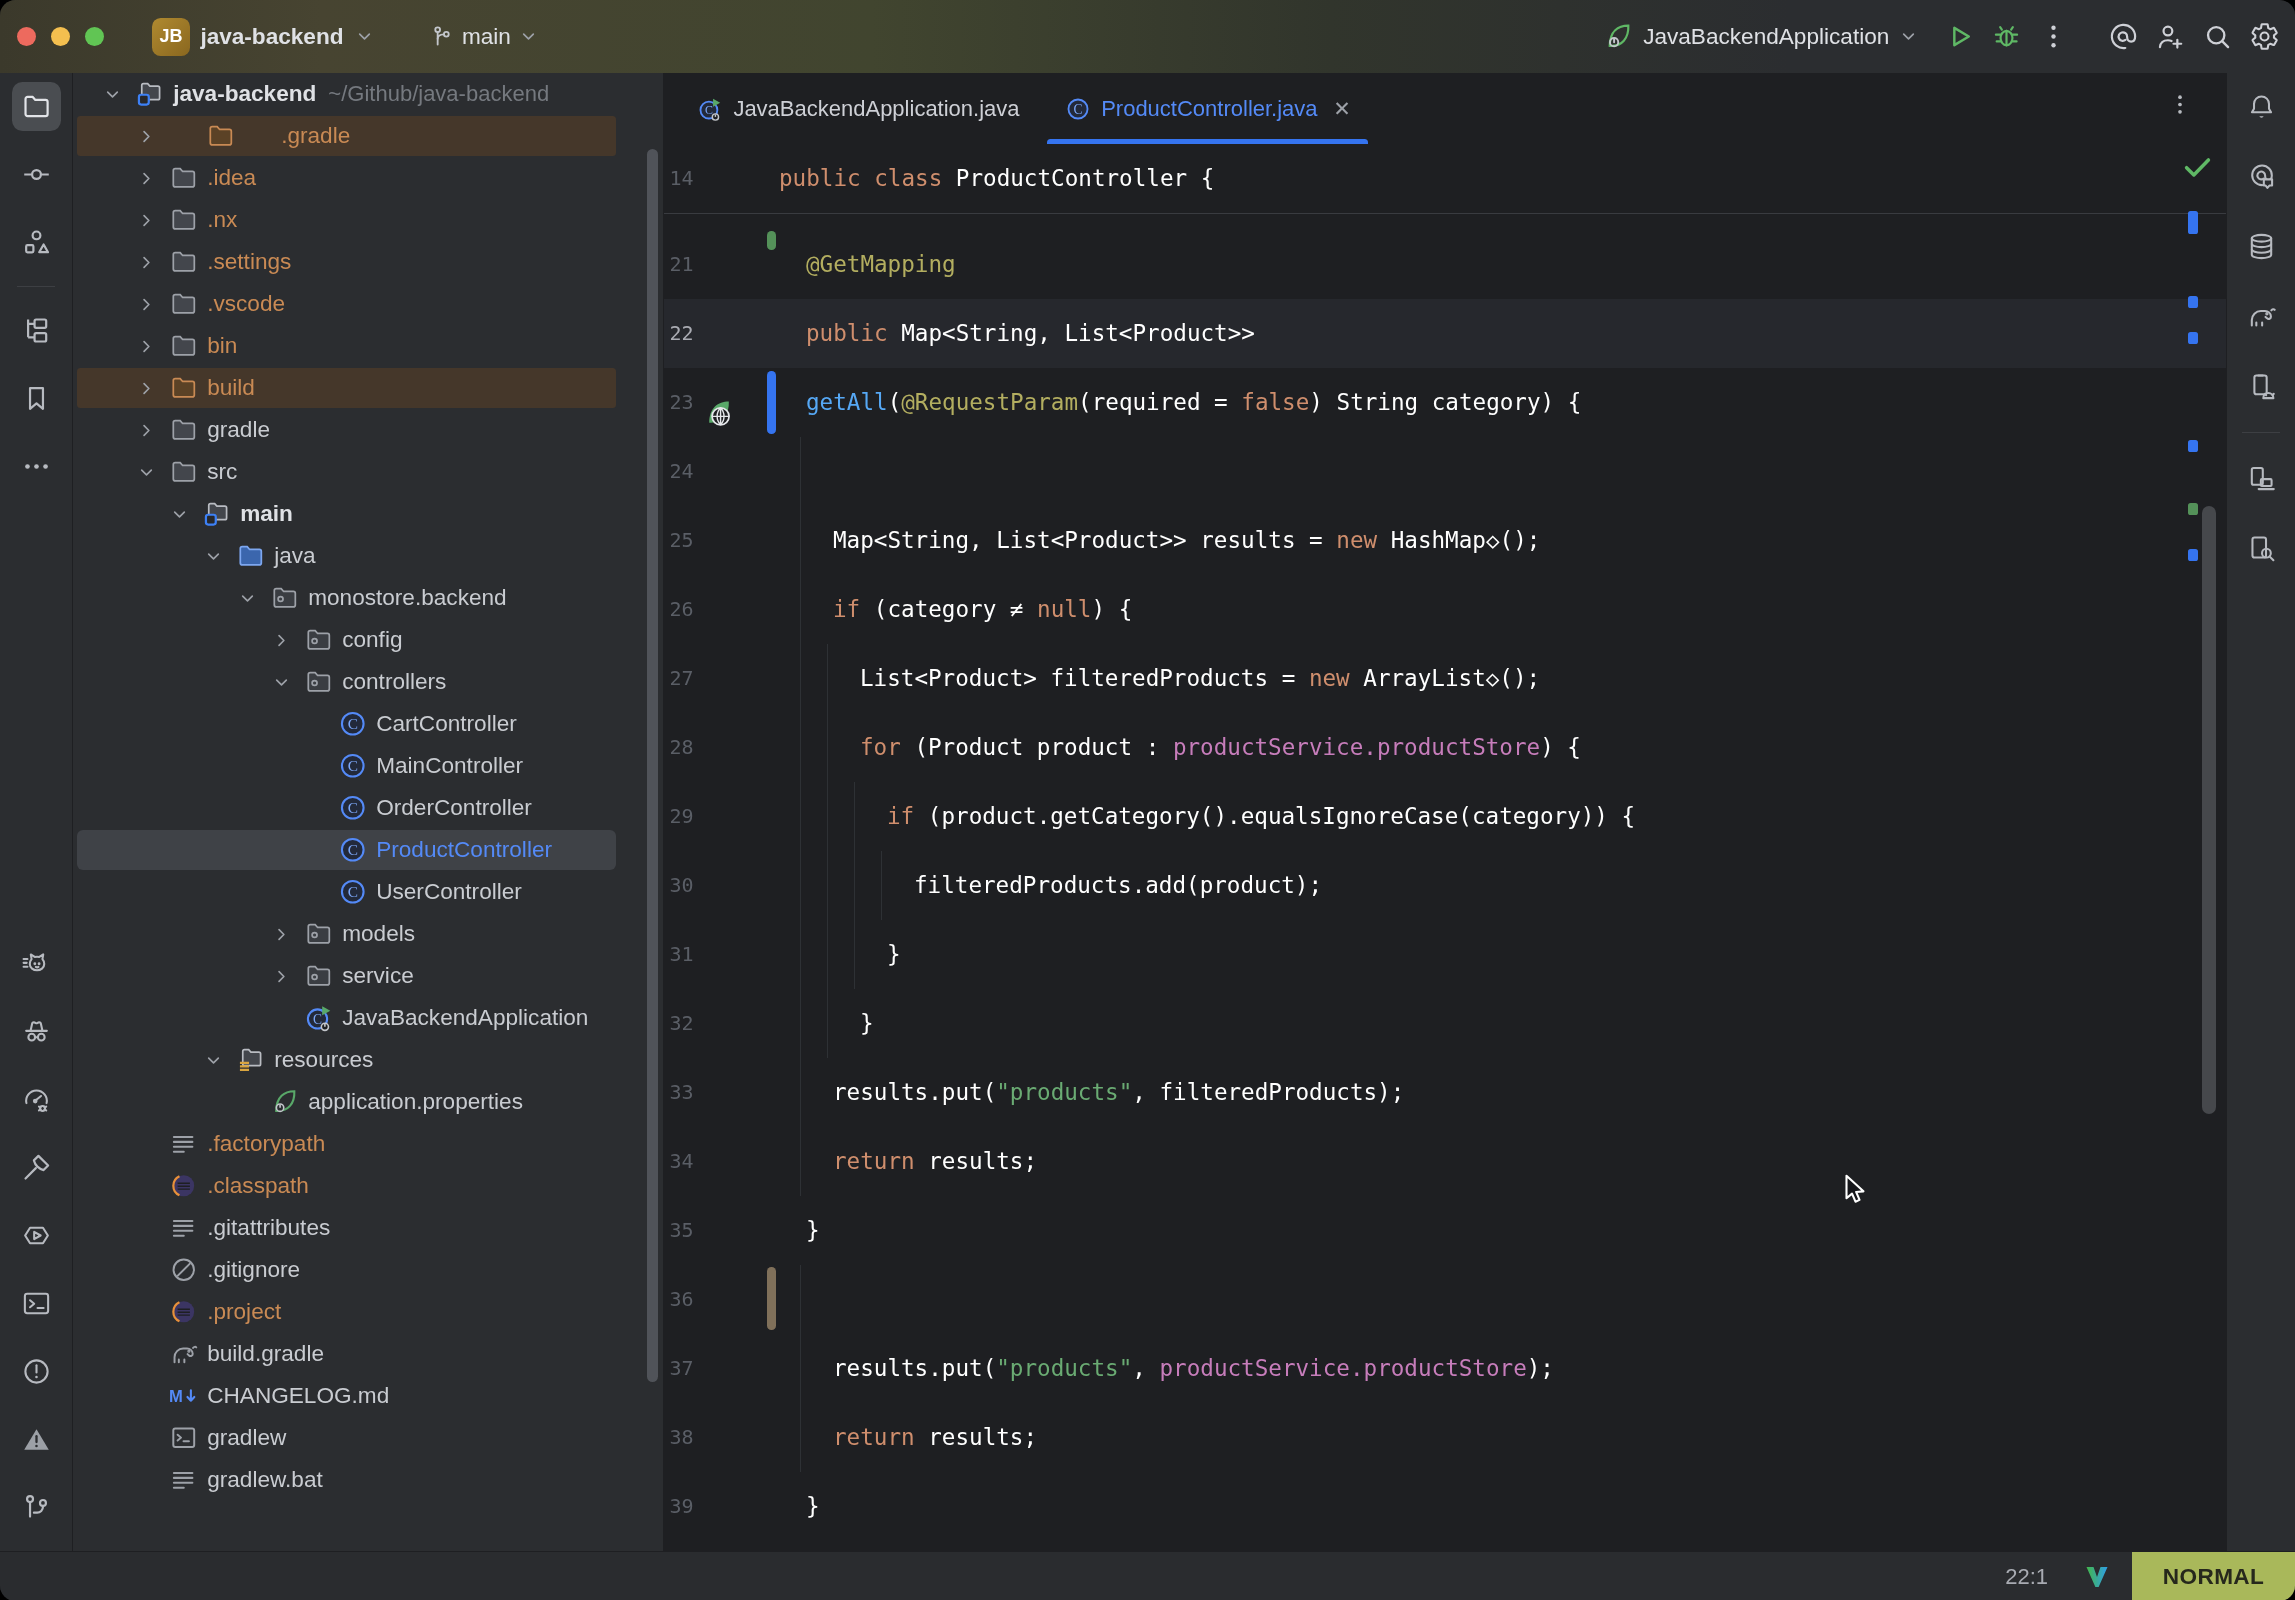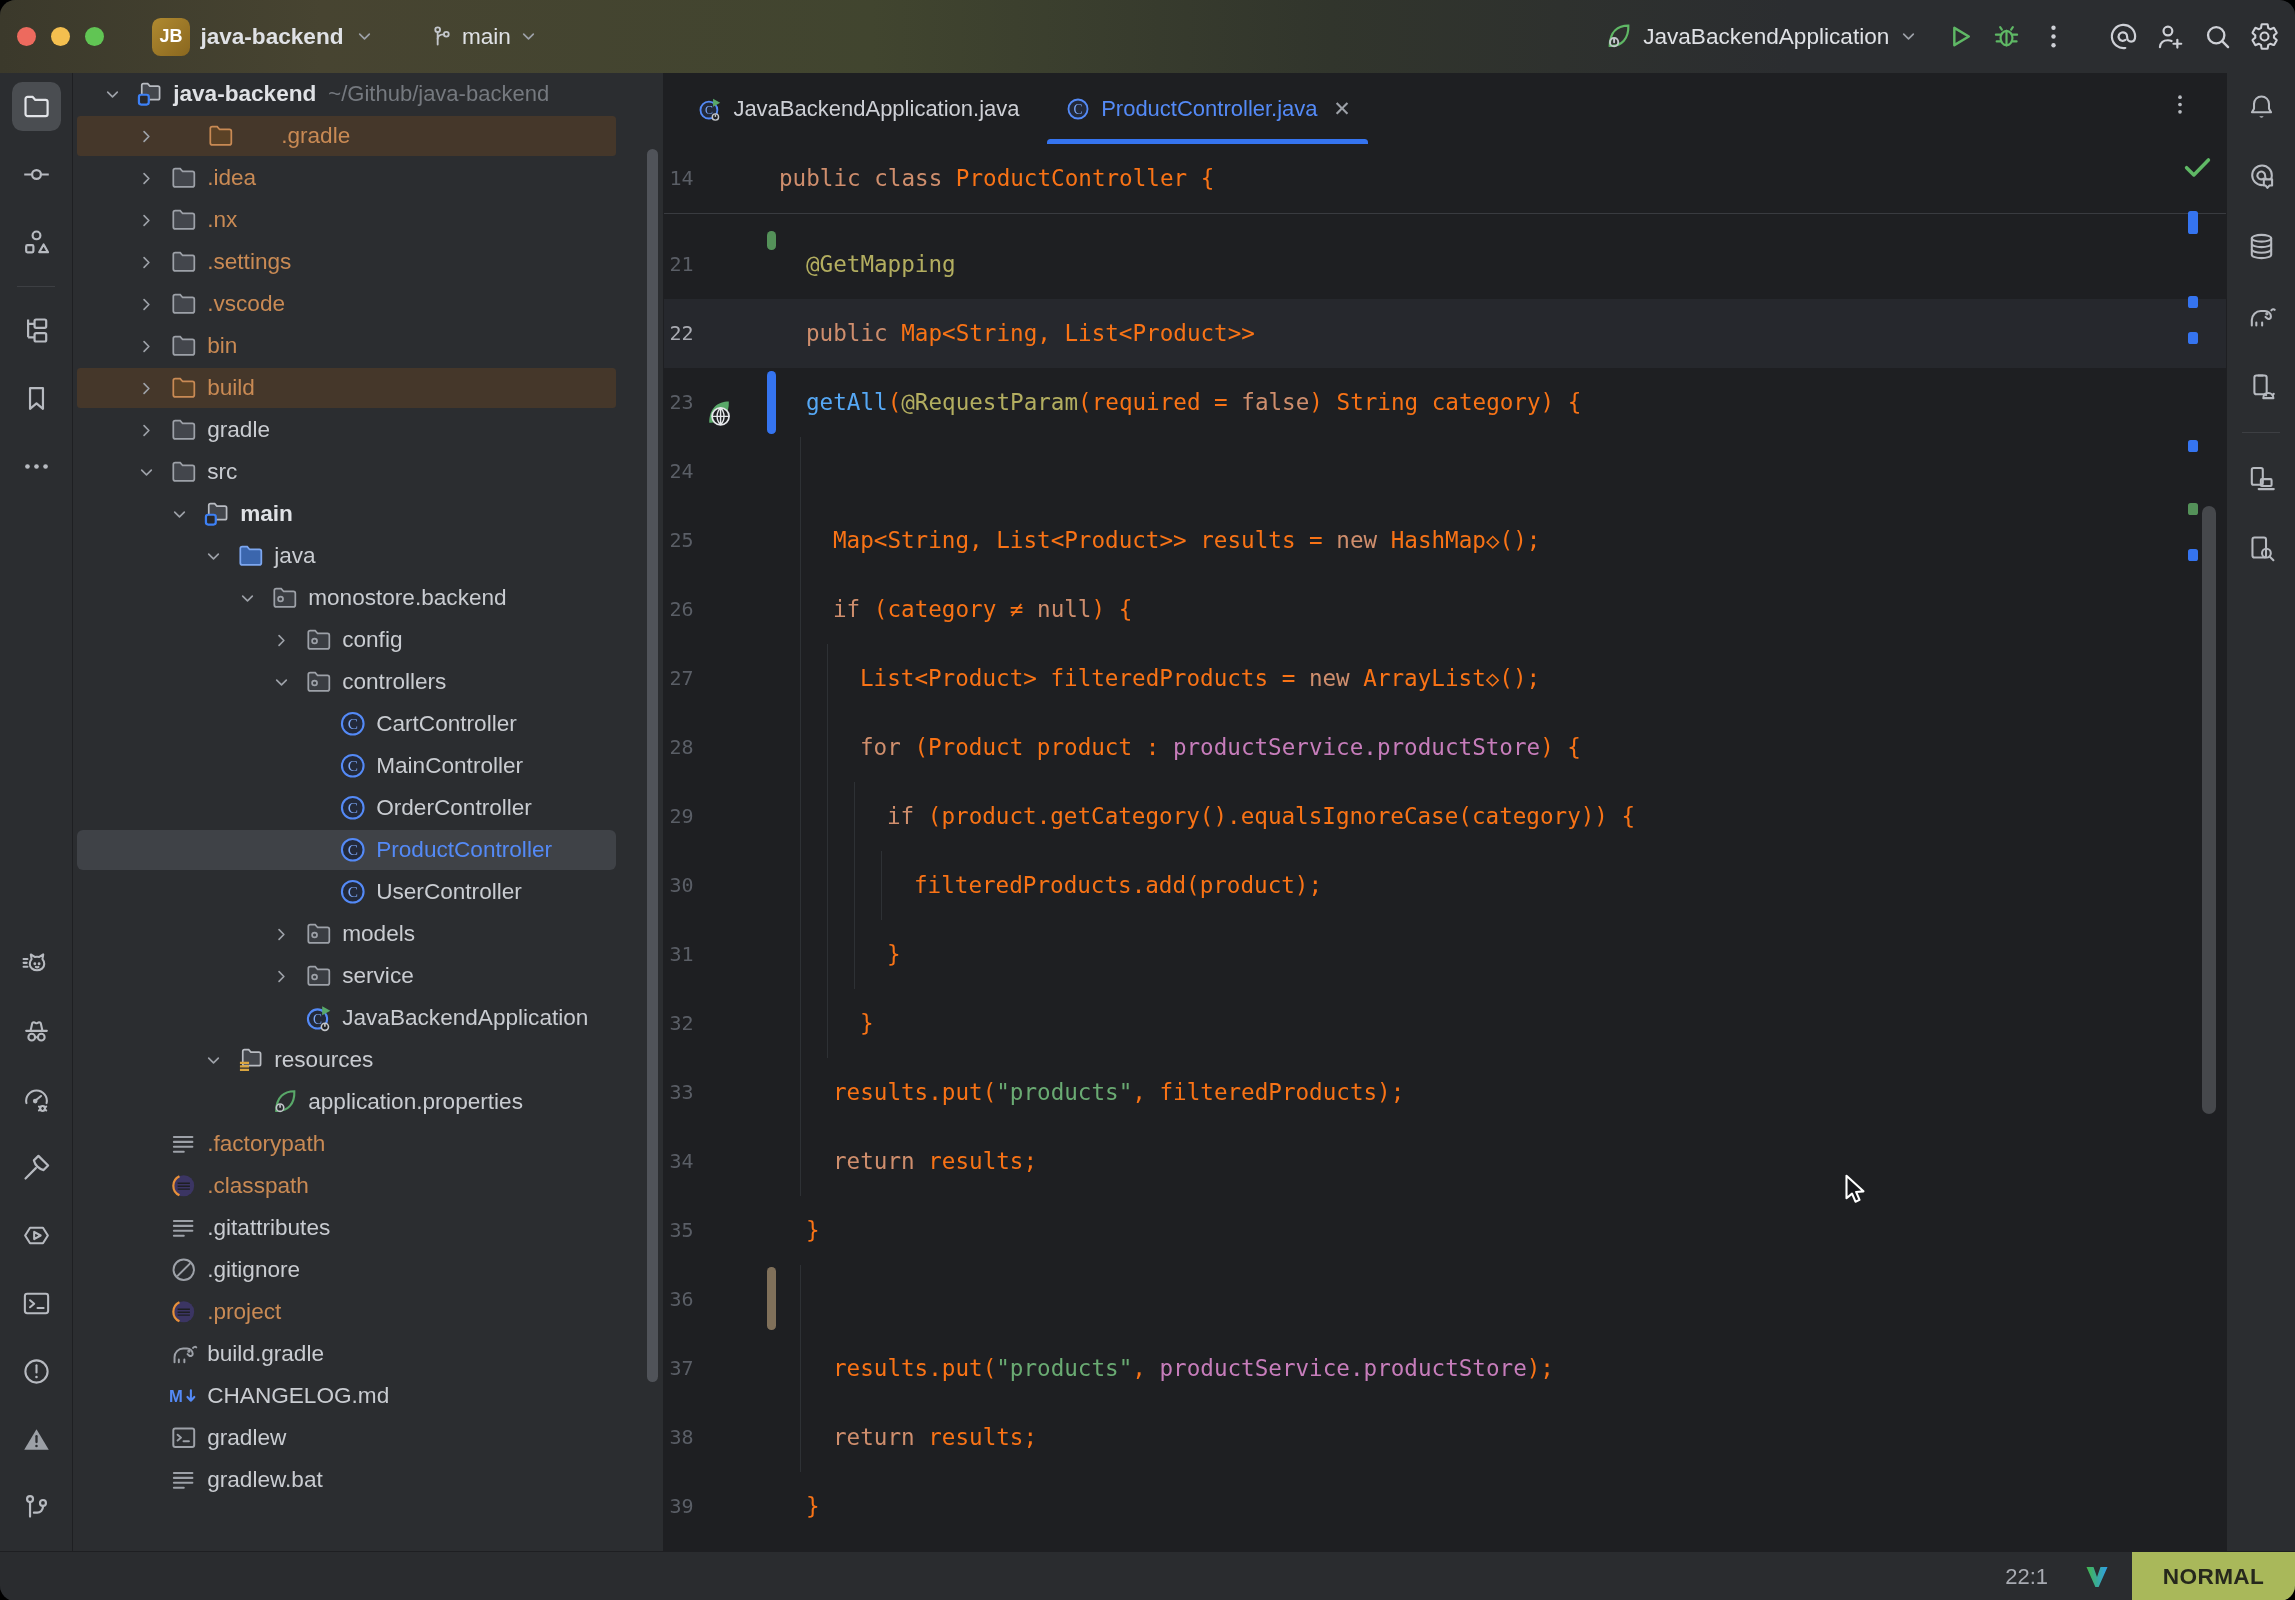--- a/index.html
+++ b/index.html
@@ -77,21 +77,21 @@
   .ln{position:absolute;left:0;top:0;width:29.5px;text-align:right;color:#5a5e66;font-size:20px;}
   .crow.current .ln{color:#a9abb2;}
   .gicon{position:absolute;left:39px;top:19px;width:31px;height:31px;}
   .gicon svg{width:100%;height:100%;}
   .vcs{position:absolute;left:103px;width:8.7px;border-radius:4.3px;}
   .vcs.added-top{top:1.7px;height:19px;background:#549159;}
   .vcs.modified{top:3.5px;height:63px;background:#3574f0;}
   .vcs.changed-brown{top:2.6px;height:63px;background:#80705a;}
   .ctext{position:absolute;left:115px;top:0;}
   .guide{position:absolute;top:0;bottom:0;width:0.9px;background:#2e3135;}
-  .c-kw{color:#cf8e6d}.c-pl{color:#f97316}.c-ann{color:#b3ae60}.c-meth{color:#56a8f5}
+  .c-kw{color:#cf8e6d}.c-pl{color:#ffffff}.c-ann{color:#b3ae60}.c-meth{color:#56a8f5}
   .c-fld{color:#c77dbb}.c-str{color:#6aab73}
   .codespacer{height:15.6px;}
   .inspect-check{position:absolute;left:1516px;top:5.2px;width:35px;height:35px;}
   .stripe-tick{position:absolute;left:1524px;width:10.4px;border-radius:2.6px;}
   .ed-scroll{position:absolute;left:1538px;top:362px;width:14px;height:608px;border-radius:7px;background:#46484c;}
 
   .rightstrip{width:69px;background:#2b2d30;border-left:0.9px solid #1e1f22;display:flex;flex-direction:column;
     align-items:center;padding-top:8.7px;gap:21px;box-sizing:border-box;}
 
   

